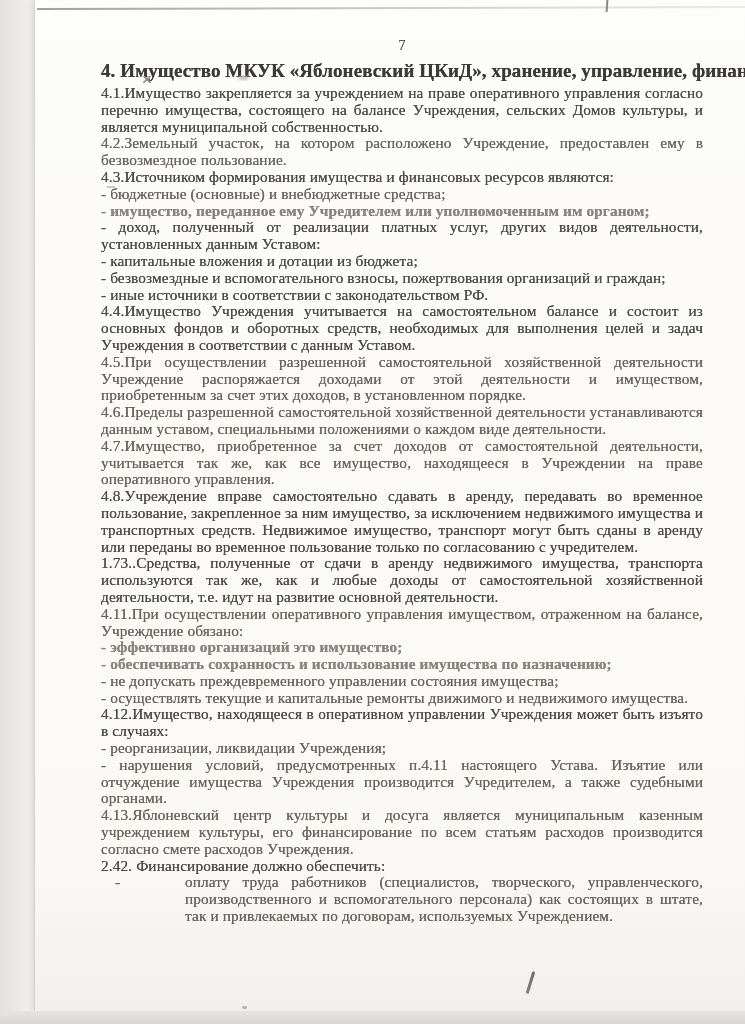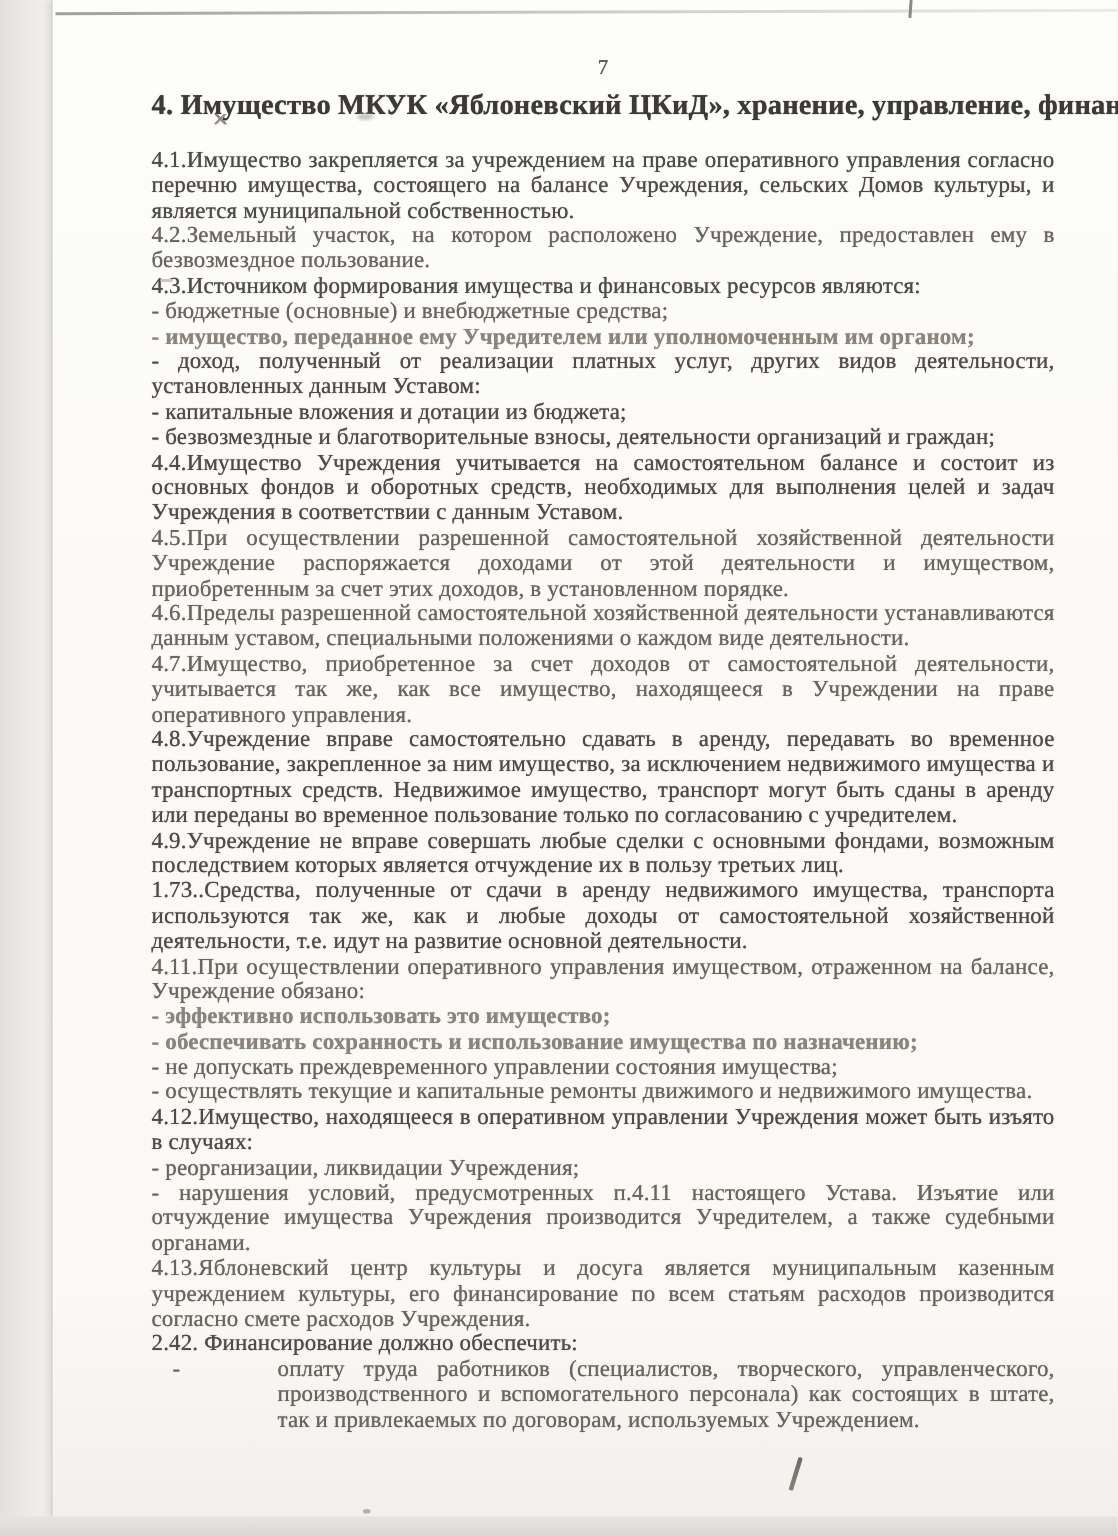--- a/index.html
+++ b/index.html
@@ -44,21 +44,21 @@
     margin: 8px 0 0 0;
     text-align: center;
     white-space: nowrap;
     font-weight: bold;
     font-size: 19px;
     line-height: 19px;
     letter-spacing: 0.1px;
     color: #3d3a35;
     text-shadow: 0 0 0.6px currentColor;
   }
-  .doc-body { margin-top: 19px; }
+  .doc-body { margin-top: 5px; }
   .line {
     margin: 0;
     font-size: 15.3px;
     line-height: 16.8px;
     letter-spacing: 0.12px;
     text-align: justify;
     text-align-last: left;
     text-shadow: 0 0 0.55px currentColor;
   }
   .tone-n { color: #4f4b46; }
@@ -107,30 +107,30 @@
     <div class="pageno">7</div>
     <h1 class="heading">4. Имущество МКУК «Яблоневский ЦКиД», хранение, управление, финансирование</h1>
     <div class="doc-body">
         <p class="line para tone-n">4.1.Имущество  закрепляется за учреждением на праве оперативного управления согласно перечню имущества, состоящего на балансе Учреждения, сельских Домов культуры, и является муниципальной собственностью.</p>
         <p class="line para tone-m">4.2.Земельный участок, на котором расположено Учреждение, предоставлен ему в безвозмездное пользование.</p>
         <p class="line para tone-n">4.3.Источником формирования имущества и финансовых ресурсов являются:</p>
         <p class="line bullet tone-m">- бюджетные (основные) и внебюджетные средства;</p>
         <p class="line bullet tone-f">- имущество, переданное ему Учредителем или уполномоченным им органом;</p>
         <p class="line bullet tone-n">- доход, полученный от реализации платных услуг, других видов деятельности, установленных данным Уставом:</p>
         <p class="line bullet tone-n">- капитальные вложения и дотации из бюджета;</p>
-        <p class="line bullet tone-n">- безвозмездные и благотворительные взносы, деятельности организаций и граждан;</p>
+        <p class="line bullet tone-n">- безвозмездные и вспомогательного взносы, пожертвования организаций и граждан;</p>
+        <p class="line bullet tone-n">- иные источники в соответствии с законодательством РФ.</p>
         <p class="line para tone-n">4.4.Имущество Учреждения учитывается на самостоятельном балансе и  состоит из основных фондов и оборотных средств, необходимых для выполнения целей и задач Учреждения в соответствии с данным Уставом.</p>
         <p class="line para tone-m">4.5.При осуществлении разрешенной самостоятельной хозяйственной деятельности Учреждение распоряжается доходами от этой деятельности и имуществом, приобретенным за счет этих доходов, в установленном порядке.</p>
         <p class="line para tone-m">4.6.Пределы разрешенной самостоятельной хозяйственной деятельности устанавливаются данным уставом, специальными положениями о каждом виде деятельности.</p>
         <p class="line para tone-m">4.7.Имущество, приобретенное за счет доходов от самостоятельной деятельности, учитывается так же, как все имущество, находящееся в Учреждении на праве оперативного управления.</p>
         <p class="line para tone-n">4.8.Учреждение вправе самостоятельно сдавать в аренду, передавать во временное пользование, закрепленное за ним имущество, за исключением недвижимого имущества и транспортных средств. Недвижимое имущество, транспорт могут быть сданы в аренду или переданы во временное пользование только по согласованию с учредителем.</p>
-        <p class="line para tone-n">4.9.Учреждение не вправе совершать любые сделки с основными фондами, возможным последствием которых является отчуждение их в пользу третьих лиц.</p>
         <p class="line para tone-n">1.73..Средства,  полученные  от  сдачи  в  аренду  недвижимого  имущества, транспорта используются так же, как и любые доходы от самостоятельной хозяйственной деятельности, т.е. идут на развитие основной  деятельности.</p>
         <p class="line para tone-m">4.11.При осуществлении оперативного управления имуществом, отраженном на балансе, Учреждение обязано:</p>
-        <p class="line bullet tone-f">- эффективно использовать это имущество;</p>
+        <p class="line bullet tone-f">- эффективно организаций это имущество;</p>
         <p class="line bullet tone-f">- обеспечивать сохранность и использование имущества по назначению;</p>
         <p class="line bullet tone-m">- не допускать преждевременного управлении состояния имущества;</p>
         <p class="line bullet tone-m">- осуществлять текущие и капитальные ремонты движимого и недвижимого имущества.</p>
         <p class="line para tone-n">4.12.Имущество, находящееся в оперативном управлении Учреждения может быть изъято в случаях:</p>
         <p class="line bullet tone-m">-  реорганизации, ликвидации Учреждения;</p>
         <p class="line bullet tone-m">-  нарушения условий, предусмотренных п.4.11 настоящего Устава. Изъятие или отчуждение имущества Учреждения производится Учредителем, а также судебными органами.</p>
         <p class="line para tone-m">4.13.Яблоневский центр культуры и досуга является муниципальным казенным учреждением культуры, его финансирование по всем статьям расходов производится согласно смете расходов Учреждения.</p>
         <p class="line para tone-n">2.42. Финансирование  должно обеспечить:</p>
         <p class="line hang tone-m"><span class="marker">-</span><span>оплату труда работников (специалистов, творческого, управленческого, производственного и вспомогательного персонала) как состоящих в штате, так и привлекаемых по договорам, используемых Учреждением.</span></p>
       </div>

